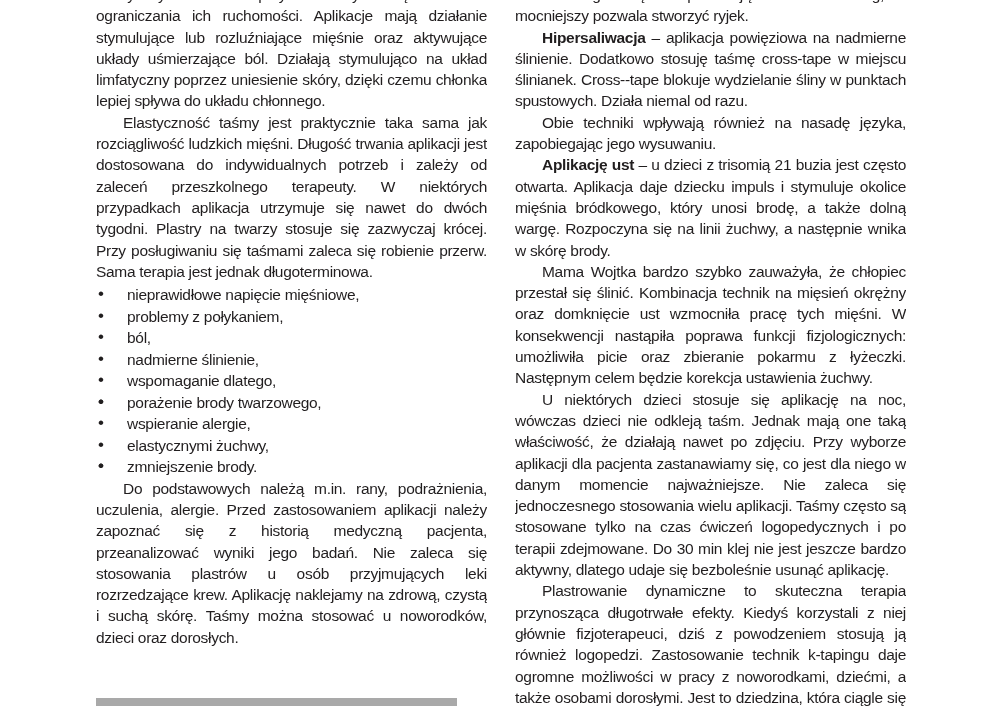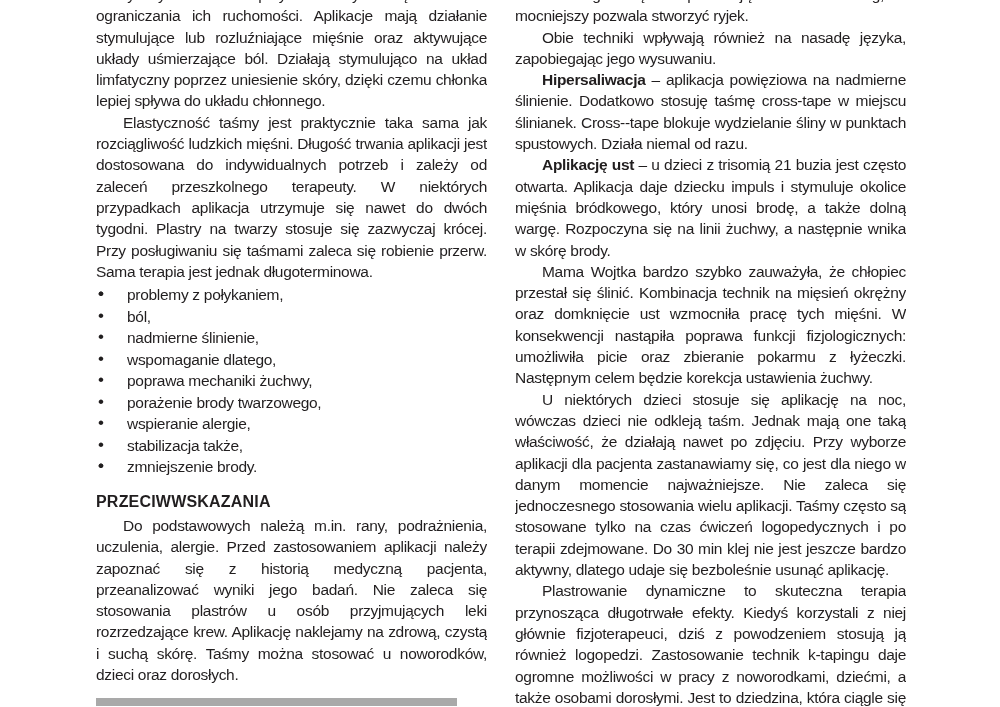--- a/index.html
+++ b/index.html
@@ -35,41 +35,40 @@
 </style>
 </head>
 <body>
 
 <div class="page">
   <div class="col col-left">
     <div class="col-inner" id="left-col">
         <p class="body-p"><span>elastycznymi taśmami przy osłabionych mięśniach bez ograniczania ich ruchomości. Aplikacje mają działanie stymulujące lub rozluźniające mięśnie oraz aktywujące układy uśmierzające ból. Działają stymulująco na układ limfatyczny poprzez uniesienie skóry, dzięki czemu chłonka lepiej spływa do układu chłonnego.</span></p>
         <p class="body-p indent"><span>Elastyczność taśmy jest praktycznie taka sama jak rozciągliwość ludzkich mięśni. Długość trwania aplikacji jest dostosowana do indywidualnych potrzeb i zależy od zaleceń przeszkolnego terapeuty. W niektórych przypadkach aplikacja utrzymuje się nawet do dwóch tygodni. Plastry na twarzy stosuje się zazwyczaj krócej. Przy posługiwaniu się taśmami zaleca się robienie przerw. Sama terapia jest jednak długoterminowa.</span></p>
         <ul class="bullets">
-          <li><span class="dot">•</span></li>
+          <li><span class="dot">•</span><span>nieprawidłowe napięcie mięśniowe,</span></li>
           <li><span class="dot">•</span><span>problemy z połykaniem,</span></li>
           <li><span class="dot">•</span><span>ból,</span></li>
           <li><span class="dot">•</span><span>nadmierne ślinienie,</span></li>
           <li><span class="dot">•</span><span>wspomaganie dlatego,</span></li>
-          <li><span class="dot">•</span><span>poprawa mechaniki żuchwy,</span></li>
+          <li><span class="dot">•</span></li>
           <li><span class="dot">•</span><span>porażenie brody twarzowego,</span></li>
           <li><span class="dot">•</span><span>wspieranie alergie,</span></li>
-          <li><span class="dot">•</span><span>stabilizacja także,</span></li>
+          <li><span class="dot">•</span><span>elastycznymi żuchwy,</span></li>
           <li><span class="dot">•</span></li>
           <li><span class="dot">•</span><span>zmniejszenie brody.</span></li>
         </ul>
-        <h2 class="sec">PRZECIWWSKAZANIA</h2>
         <p class="body-p indent"><span>Do podstawowych należą m.in. rany, podrażnienia, uczulenia, alergie. Przed zastosowaniem aplikacji należy zapoznać się z historią medyczną pacjenta, przeanalizować wyniki jego badań. Nie zaleca się stosowania plastrów u osób przyjmujących leki rozrzedzające krew. Aplikację naklejamy na zdrową, czystą i suchą skórę. Taśmy można stosować u noworodków, dzieci oraz dorosłych.</span></p>
       </div>
     <div class="rule-bar"></div>
   </div>
   <div class="col col-right">
     <div class="col-inner" id="right-col">
         <p class="body-p"><span>skurcze tego mięśnia powodują zaciskanie warg, a mocniejszy pozwala stworzyć ryjek.</span></p>
+        <p class="body-p indent"><b class="lead">Hipersaliwacja</b><span> – aplikacja powięziowa na nadmierne ślinienie. Dodatkowo stosuję taśmę cross-tape w miejscu ślinianek. Cross--tape blokuje wydzielanie śliny w punktach spustowych. Działa niemal od razu.</span></p>
         <p class="body-p indent"><span>Obie techniki wpływają również na nasadę języka, zapobiegając jego wysuwaniu.</span></p>
-        <p class="body-p indent"><b class="lead">Hipersaliwacja</b><span> – aplikacja powięziowa na nadmierne ślinienie. Dodatkowo stosuję taśmę cross-tape w miejscu ślinianek. Cross--tape blokuje wydzielanie śliny w punktach spustowych. Działa niemal od razu.</span></p>
         <p class="body-p indent"><b class="lead">Aplikację ust</b><span> – u dzieci z trisomią 21 buzia jest często otwarta. Aplikacja daje dziecku impuls i stymuluje okolice mięśnia bródkowego, który unosi brodę, a także dolną wargę. Rozpoczyna się na linii żuchwy, a następnie wnika w skórę brody.</span></p>
         <p class="body-p indent"><span>Mama Wojtka bardzo szybko zauważyła, że chłopiec przestał się ślinić. Kombinacja technik na mięsień okrężny oraz domknięcie ust wzmocniła pracę tych mięśni. W konsekwencji nastąpiła poprawa funkcji fizjologicznych: umożliwiła picie oraz zbieranie pokarmu z łyżeczki. Następnym celem będzie korekcja ustawienia żuchwy.</span></p>
         <p class="body-p indent"><span>U niektórych dzieci stosuje się aplikację na noc, wówczas dzieci nie odkleją taśm. Jednak mają one taką właściwość, że działają nawet po zdjęciu. Przy wyborze aplikacji dla pacjenta zastanawiamy się, co jest dla niego w danym momencie najważniejsze. Nie zaleca się jednoczesnego stosowania wielu aplikacji. Taśmy często są stosowane tylko na czas ćwiczeń logopedycznych i po terapii zdejmowane. Do 30 min klej nie jest jeszcze bardzo aktywny, dlatego udaje się bezboleśnie usunąć aplikację.</span></p>
         <p class="body-p indent"><span>Plastrowanie dynamiczne to skuteczna terapia przynosząca długotrwałe efekty. Kiedyś korzystali z niej głównie fizjoterapeuci, dziś z powodzeniem stosują ją również logopedzi. Zastosowanie technik k-tapingu daje ogromne możliwości w pracy z noworodkami, dziećmi, a także osobami dorosłymi. Jest to dziedzina, która ciągle się rozwija. Aktualnie trwają badania nad nowymi aplikacjami, m.in. aplikacje przy dyfagii</span></p>
       </div>
   </div>
 </div>
 
 </body></html>

